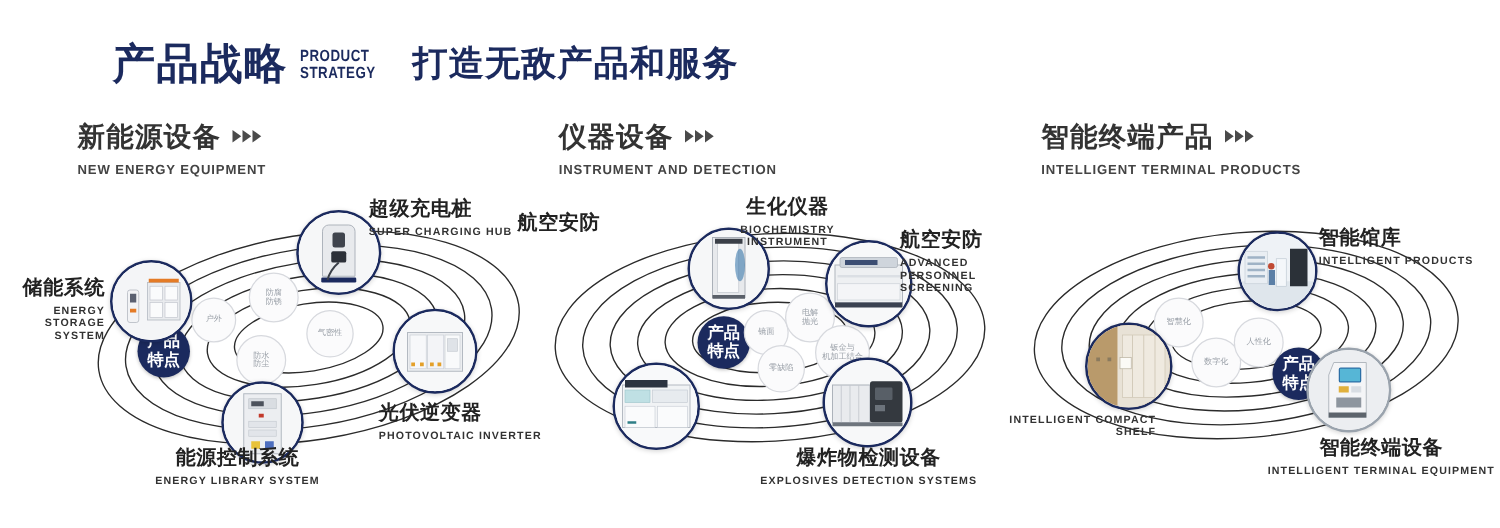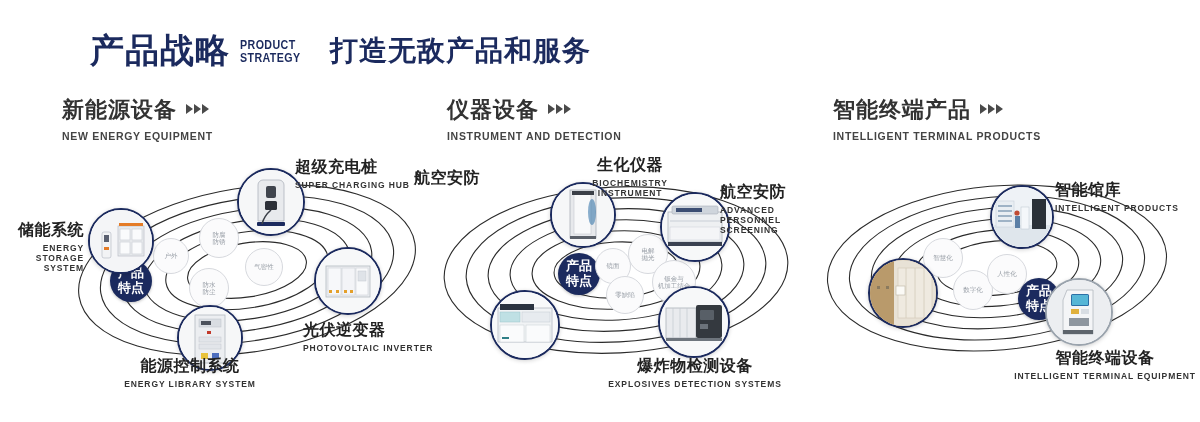--- a/index.html
+++ b/index.html
@@ -386,20 +386,21 @@
             <line x1="54" y1="8" x2="54" y2="58"></line>
         </g>
         <rect x="26" y="26" width="9" height="9" fill="#fbfaf6" stroke="#bcb5a4" stroke-width=".6"></rect>
         <g fill="#8d8madd">
             <rect x="7" y="26" width="3" height="3" fill="#8a7a5e"></rect>
             <rect x="16" y="26" width="3" height="3" fill="#8a7a5e"></rect>
           </g>
       </svg>
     </div>
     <div class="nlabel r" style="left:-20px;top:168px;width:130px;">
+      <div class="en wrap">INTELLIGENT COMPACT SHELF</div>
     </div>
 
     <div class="node grey" style="left:230px;top:118px;width:64px;height:64px;">
       <svg class="ph" viewBox="0 0 64 64">
         <rect width="64" height="64" fill="#eceef1"></rect>
         <path d="M20 10 h26 v44 h-30 v-34 z" fill="#f4f5f7" stroke="#b2b8bf" stroke-width=".8"></path>
         <rect x="24" y="14" width="18" height="12" rx="1.5" fill="#2c6fa6"></rect>
         <rect x="25" y="15" width="16" height="10" fill="#56b6d6"></rect>
         <rect x="24" y="29" width="8" height="5" fill="#e0b03c"></rect>
         <rect x="34" y="29" width="8" height="5" fill="#d8dde3"></rect>

